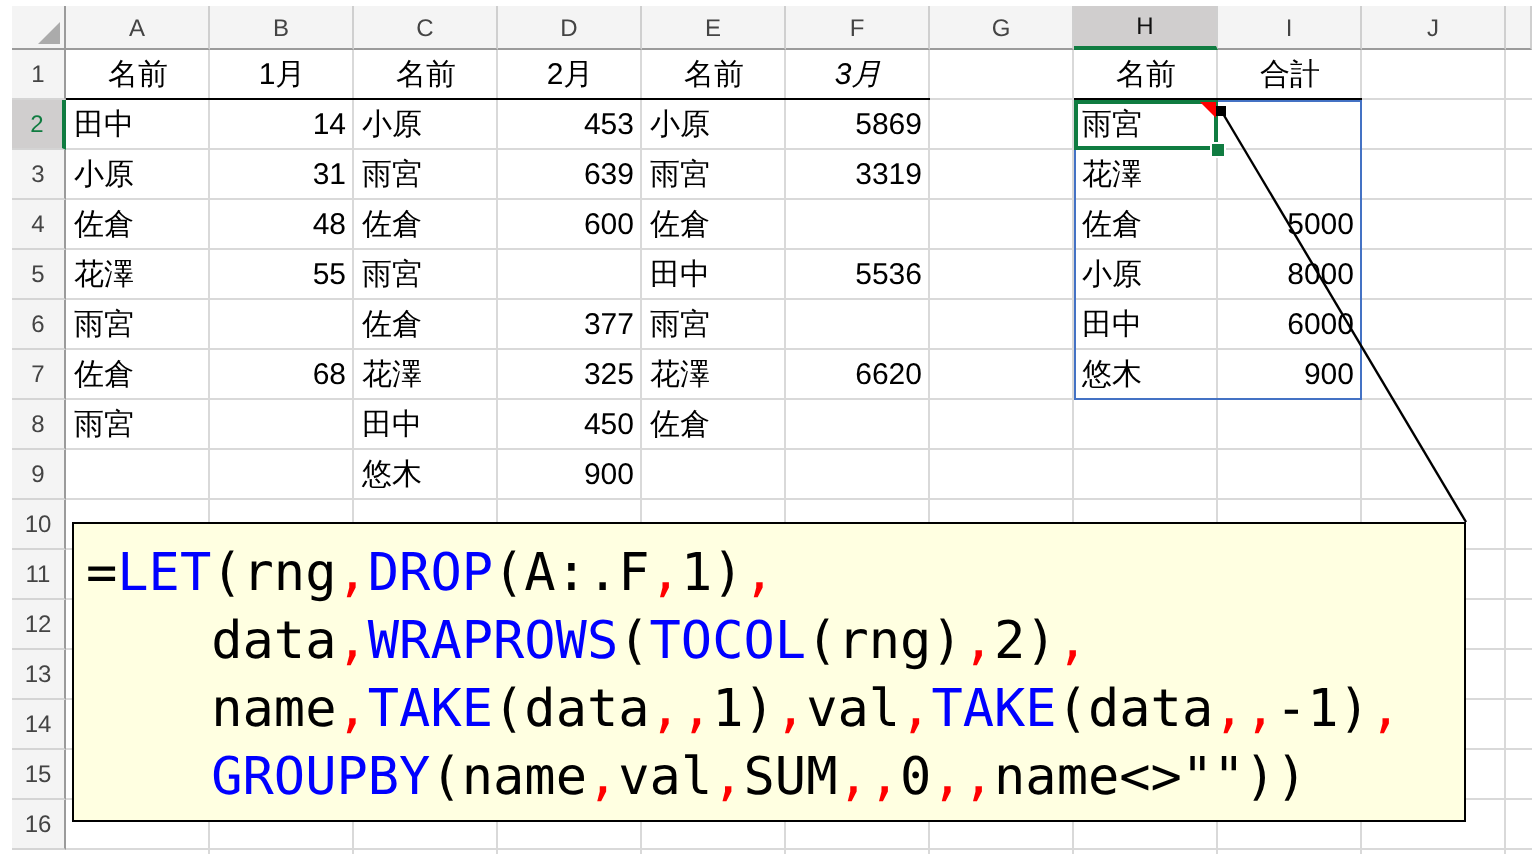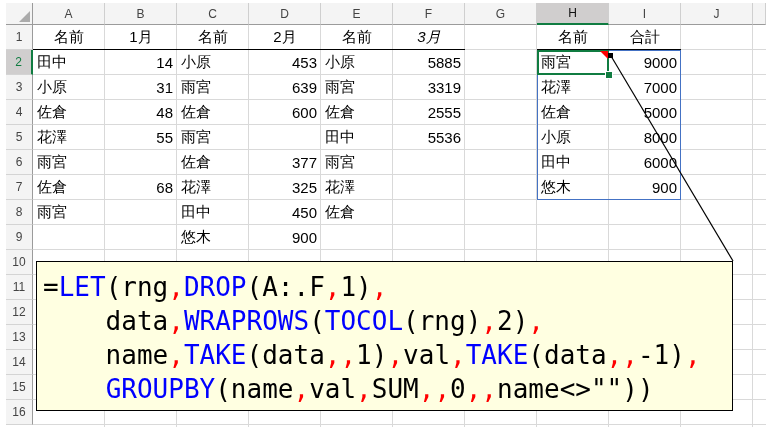--- a/index.html
+++ b/index.html
@@ -128,34 +128,32 @@
       <div class="cell num" style="left: 216px; top: 200px;">900</div>
       <div class="cell head" style="left: 288px; top: 0px;">名前</div>
       <div class="cell name" style="left: 288px; top: 25px;">小原</div>
       <div class="cell name" style="left: 288px; top: 50px;">雨宮</div>
       <div class="cell name" style="left: 288px; top: 75px;">佐倉</div>
       <div class="cell name" style="left: 288px; top: 100px;">田中</div>
       <div class="cell name" style="left: 288px; top: 125px;">雨宮</div>
       <div class="cell name" style="left: 288px; top: 150px;">花澤</div>
       <div class="cell name" style="left: 288px; top: 175px;">佐倉</div>
       <div class="cell head" style="left: 360px; top: 0px; font-style: italic;">3月</div>
-      <div class="cell num" style="left: 360px; top: 25px;">5885</div>
+      <div class="cell num" style="left: 360px; top: 25px;">5869</div>
       <div class="cell num" style="left: 360px; top: 50px;">3319</div>
-      <div class="cell num" style="left: 360px; top: 75px;">2555</div>
       <div class="cell num" style="left: 360px; top: 100px;">5536</div>
+      <div class="cell num" style="left: 360px; top: 150px;">6620</div>
       <div class="cell head" style="left: 504px; top: 0px;">名前</div>
       <div class="cell name" style="left: 504px; top: 25px;">雨宮</div>
       <div class="cell name" style="left: 504px; top: 50px;">花澤</div>
       <div class="cell name" style="left: 504px; top: 75px;">佐倉</div>
       <div class="cell name" style="left: 504px; top: 100px;">小原</div>
       <div class="cell name" style="left: 504px; top: 125px;">田中</div>
       <div class="cell name" style="left: 504px; top: 150px;">悠木</div>
       <div class="cell head" style="left: 576px; top: 0px;">合計</div>
-      <div class="cell num" style="left: 576px; top: 25px;">9000</div>
-      <div class="cell num" style="left: 576px; top: 50px;">7000</div>
       <div class="cell num" style="left: 576px; top: 75px;">5000</div>
       <div class="cell num" style="left: 576px; top: 100px;">8000</div>
       <div class="cell num" style="left: 576px; top: 125px;">6000</div>
       <div class="cell num" style="left: 576px; top: 150px;">900</div>
       <div class="spill" style="left: 504px; top: 25px; width: 144px; height: 150px;"></div>
       <div class="active" style="left: 504px; top: 25px; width: 72px; height: 25px;"></div>
       <div class="fillhandle" style="left: 572px; top: 46px;"></div>
       <div class="notetri" style="left: 567px; top: 26px;"></div>
     </div>
   <svg class="leader" width="766" height="427" viewBox="0 0 766 427">

